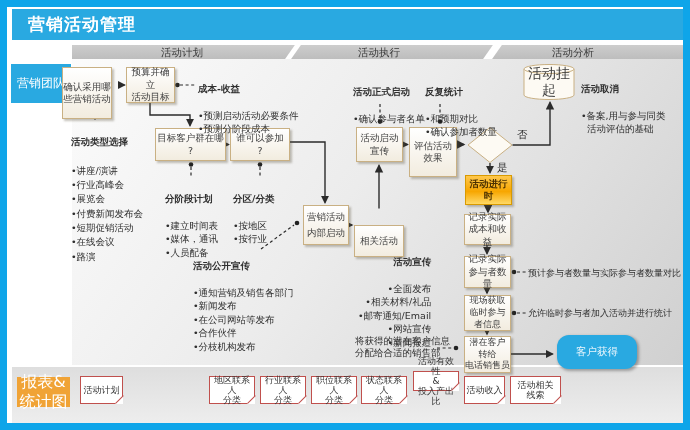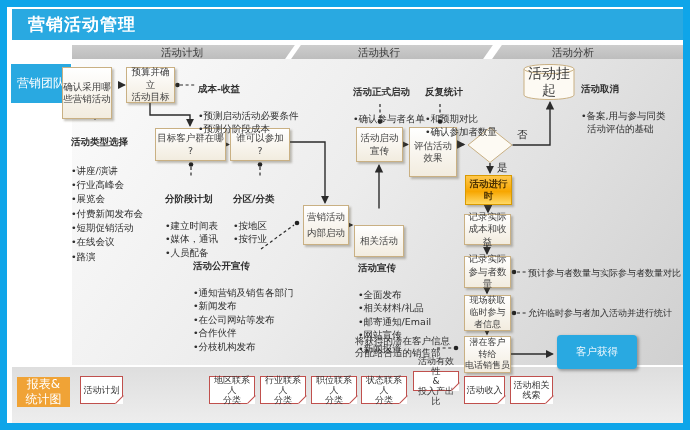--- a/index.html
+++ b/index.html
@@ -19,21 +19,21 @@
   .phase{position:absolute;top:38px;height:14px;line-height:14px;font-size:10.5px;
     color:#3a3a3a;transform:translateX(-50%);white-space:nowrap;}
   .lane{position:absolute;color:#fff;display:flex;align-items:center;justify-content:center;
     text-align:center;white-space:pre-line;line-height:1.25;}
   .node{position:absolute;background:linear-gradient(180deg,#ffffff,#f2ecdf);
     border:1px solid #C9B083;box-shadow:1.5px 1.5px 2px rgba(90,80,60,.35);
     display:flex;align-items:center;justify-content:center;text-align:center;
     font-size:9.5px;color:#3d3d3d;white-space:pre-line;line-height:1.3;box-sizing:border-box;}
   .node.orange{background:linear-gradient(180deg,#ffc84d 0%,#f7a600 55%,#ffd966 100%);
     border-color:#d99a00;color:#4a3000;font-weight:bold;}
-  .node.blue{background:#29A9E1;border:none;border-radius:4px;color:#eaf6fd;
+  .node.blue{background:#29A9E1;border:none;border-radius:12px;color:#eaf6fd;
     font-size:10.5px;box-shadow:1.5px 1.5px 3px rgba(0,0,0,.3);}
   .shape-label{position:absolute;display:flex;align-items:center;justify-content:center;
     text-align:center;white-space:pre-line;color:#3d3d3d;line-height:1.25;}
   .note{position:absolute;color:#2f2f2f;font-size:9.5px;line-height:13.5px;white-space:pre-line;}
   .note .hd{font-weight:bold;display:block;}
   .small-label{position:absolute;font-size:10.5px;color:#2f2f2f;}
   .report{position:absolute;top:369px;height:28px;background:#fff;border:1px solid #C0504D;
     display:flex;align-items:center;justify-content:center;text-align:center;font-size:9px;
     line-height:10px;color:#333;white-space:pre-line;box-sizing:border-box;}
   .report::after{content:'';position:absolute;right:-1px;bottom:-1px;width:0;height:0;
@@ -53,21 +53,21 @@
   <div class="bottomband"></div>
 
   <div class="band"></div>
   <div class="sep" style="left:283px;width:6px;"></div>
   <div class="sep" style="left:481px;width:9px;"></div>
   <div class="phase" style="left:175px;">活动计划</div>
   <div class="phase" style="left:372px;">活动执行</div>
   <div class="phase" style="left:566px;">活动分析</div>
 
   <div class="lane" style="left:4px;top:57px;width:60px;height:39px;background:#29A9E1;font-size:12px;">营销团队</div>
-  <div class="lane" style="left:10px;top:370px;width:53px;height:30px;background:#F0A336;font-size:12px;">报表&amp;
+  <div class="lane" style="left:10px;top:370px;width:53px;height:30px;background:#F0A336;font-size:16px;">报表&amp;
 统计图</div>
 
   <svg class="connectors" width="690" height="430" viewBox="0 0 690 430">
     <defs>
       <marker id="arr" markerWidth="8" markerHeight="8" refX="5" refY="3" orient="auto">
         <path d="M0,0 L6,3 L0,6 Z" fill="#2b2b2b"></path>
       </marker>
     </defs>
     <g fill="none" stroke="#2b2b2b" stroke-width="1.4">
       <path d="M114.5,78 H117.5" marker-end="url(#arr)"></path>
@@ -193,21 +193,21 @@
   <div class="note" style="left:418px;top:64px;">
     <span class="hd">反复统计</span>
     <span>•和预期对比
 •确认参加者数量</span>
   </div>
   <div class="note" style="left:574px;top:61px;">
     <span class="hd">活动取消</span>
     <span>•备案,用与参与同类
 &nbsp;&nbsp;活动评估的基础</span>
   </div>
-  <div class="note" style="left:351px;top:240px;">
+  <div class="note" style="left:351px;top:234px;text-align:right;">
     <span class="hd">活动宣传</span>
     <span>•全面发布
 •相关材料/礼品
 •邮寄通知/Email
 •网站宣传
 •新闻报道</span>
   </div>
   <div class="note" style="left:348px;top:328px;line-height:11.5px;">将获得的潜在客户信息
 分配给合适的销售部</div>
   <div class="note" style="left:521px;top:260px;font-size:9px;">预计参与者数量与实际参与者数量对比</div>
@@ -219,16 +219,16 @@
   <div class="report" style="left:253px;width:46px;">行业联系人
 分类</div>
   <div class="report" style="left:304px;width:46px;">职位联系人
 分类</div>
   <div class="report" style="left:354px;width:46px;">状态联系人
 分类</div>
   <div class="report" style="left:406px;width:46px;top:364px;height:20px;">活动有效性
 &amp;
 投入产出比</div>
   <div class="report" style="left:457px;width:41px;">活动收入</div>
-  <div class="report" style="left:503px;width:43px;">活动相关
+  <div class="report" style="left:503px;width:51px;">活动相关
 线索</div>
 
 </div>
 
 </body></html>

